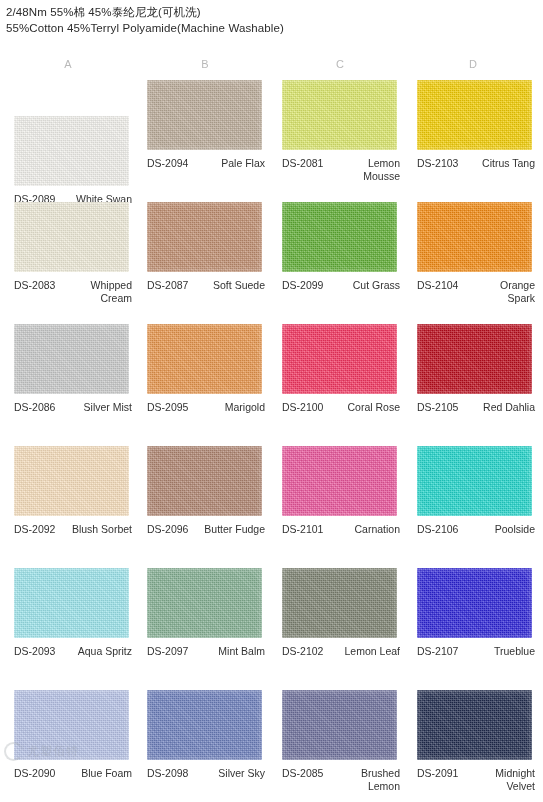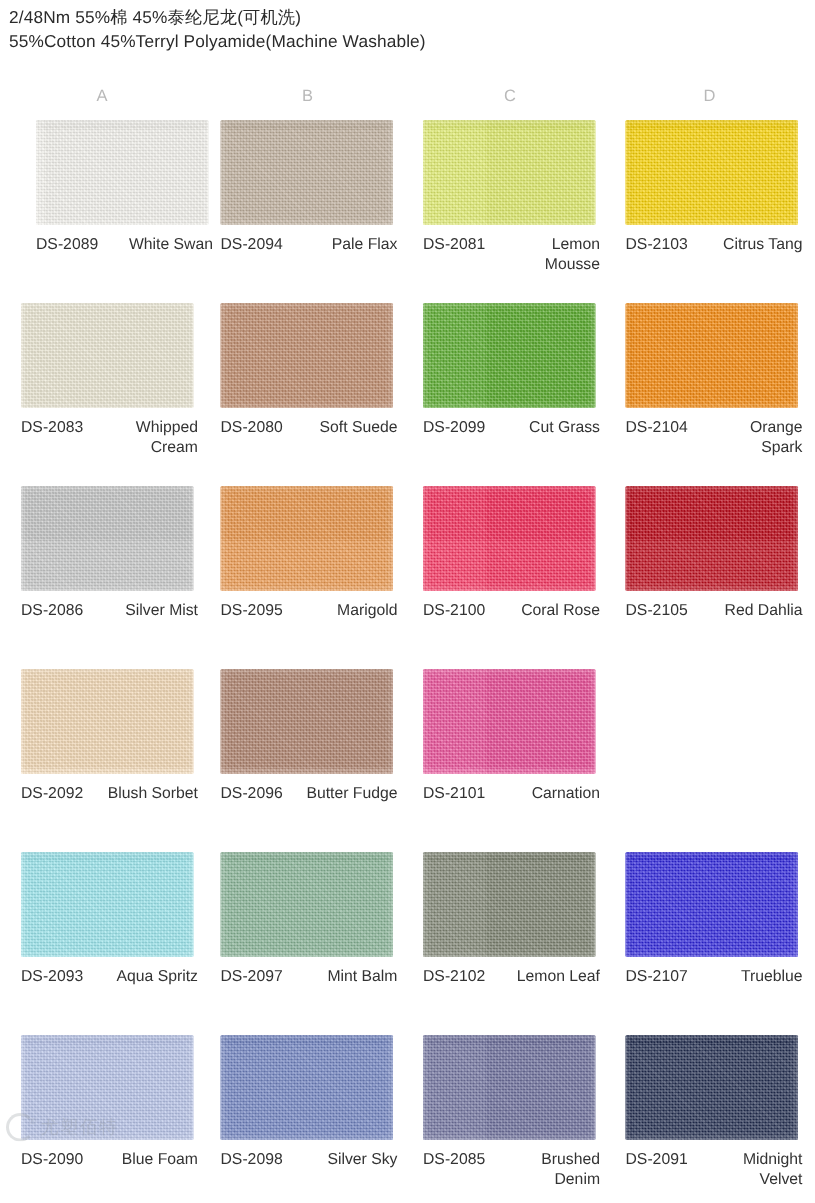--- a/index.html
+++ b/index.html
@@ -127,21 +127,21 @@
 
   <div class="col-letters">
       <div class="col-letter" style="left: 53px;">A</div>
       <div class="col-letter" style="left: 190px;">B</div>
       <div class="col-letter" style="left: 325px;">C</div>
       <div class="col-letter" style="left: 458px;">D</div>
     </div>
 
   <div class="grid">
       <div class="row">
-        <div class="cell" style="left: 24px;">
+        <div class="cell" style="left: 14px; margin-top: 36px;">
           <div class="swatch" style="background: rgb(242, 241, 236);"></div>
           <div class="labels">
             <div class="code">DS-2089</div>
             <div class="cname">White Swan</div>
           </div>
         </div>
         <div class="cell" style="left: 147px;">
           <div class="swatch" style="background: rgb(188, 172, 153);"></div>
           <div class="labels">
             <div class="code">DS-2094</div>
@@ -167,21 +167,21 @@
         <div class="cell" style="left: 14px;">
           <div class="swatch" style="background: rgb(239, 235, 216);"></div>
           <div class="labels">
             <div class="code">DS-2083</div>
             <div class="cname">Whipped Cream</div>
           </div>
         </div>
         <div class="cell" style="left: 147px;">
           <div class="swatch" style="background: rgb(192, 141, 110);"></div>
           <div class="labels">
-            <div class="code">DS-2080</div>
+            <div class="code">DS-2087</div>
             <div class="cname">Soft Suede</div>
           </div>
         </div>
         <div class="cell" style="left: 282px;">
           <div class="swatch" style="background: rgb(95, 174, 51);"></div>
           <div class="labels">
             <div class="code">DS-2099</div>
             <div class="cname">Cut Grass</div>
           </div>
         </div>
@@ -238,20 +238,27 @@
             <div class="cname">Butter Fudge</div>
           </div>
         </div>
         <div class="cell" style="left: 282px;">
           <div class="swatch" style="background: rgb(235, 84, 155);"></div>
           <div class="labels">
             <div class="code">DS-2101</div>
             <div class="cname">Carnation</div>
           </div>
         </div>
+        <div class="cell" style="left: 417px;">
+          <div class="swatch" style="background: rgb(31, 214, 203);"></div>
+          <div class="labels">
+            <div class="code">DS-2106</div>
+            <div class="cname">Poolside</div>
+          </div>
+        </div>
       </div>
       <div class="row">
         <div class="cell" style="left: 14px;">
           <div class="swatch" style="background: rgb(155, 229, 236);"></div>
           <div class="labels">
             <div class="code">DS-2093</div>
             <div class="cname">Aqua Spritz</div>
           </div>
         </div>
         <div class="cell" style="left: 147px;">
@@ -288,21 +295,21 @@
           <div class="swatch" style="background: rgb(108, 127, 189);"></div>
           <div class="labels">
             <div class="code">DS-2098</div>
             <div class="cname">Silver Sky</div>
           </div>
         </div>
         <div class="cell" style="left: 282px;">
           <div class="swatch" style="background: rgb(109, 111, 156);"></div>
           <div class="labels">
             <div class="code">DS-2085</div>
-            <div class="cname">Brushed Denim</div>
+            <div class="cname">Brushed Lemon</div>
           </div>
         </div>
         <div class="cell" style="left: 417px;">
           <div class="swatch" style="background: rgb(31, 42, 77);"></div>
           <div class="labels">
             <div class="code">DS-2091</div>
             <div class="cname">Midnight Velvet</div>
           </div>
         </div>
       </div>

